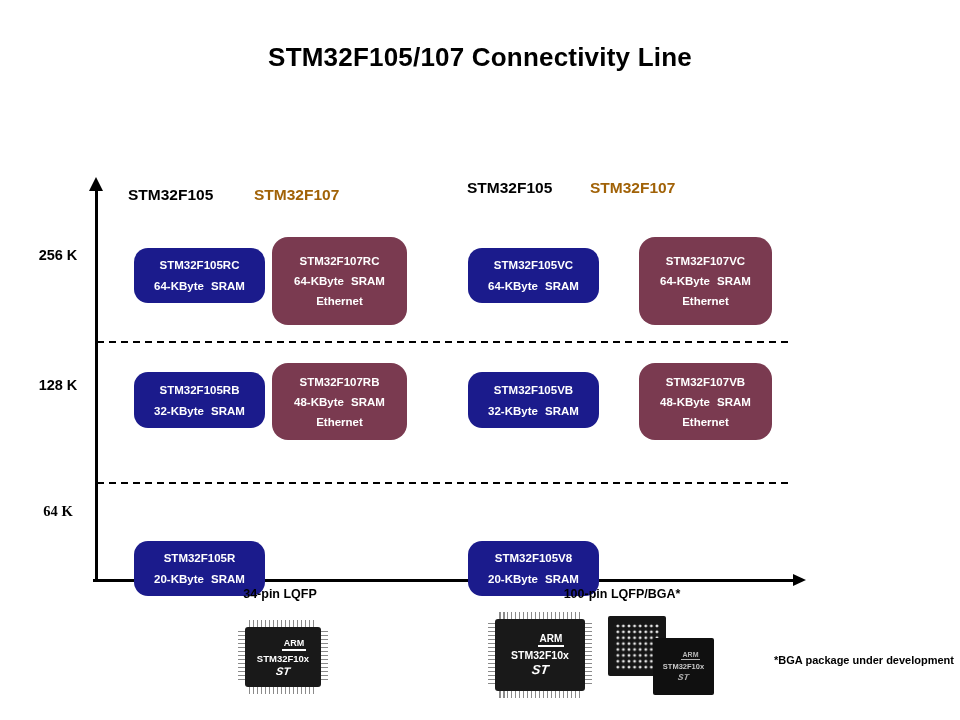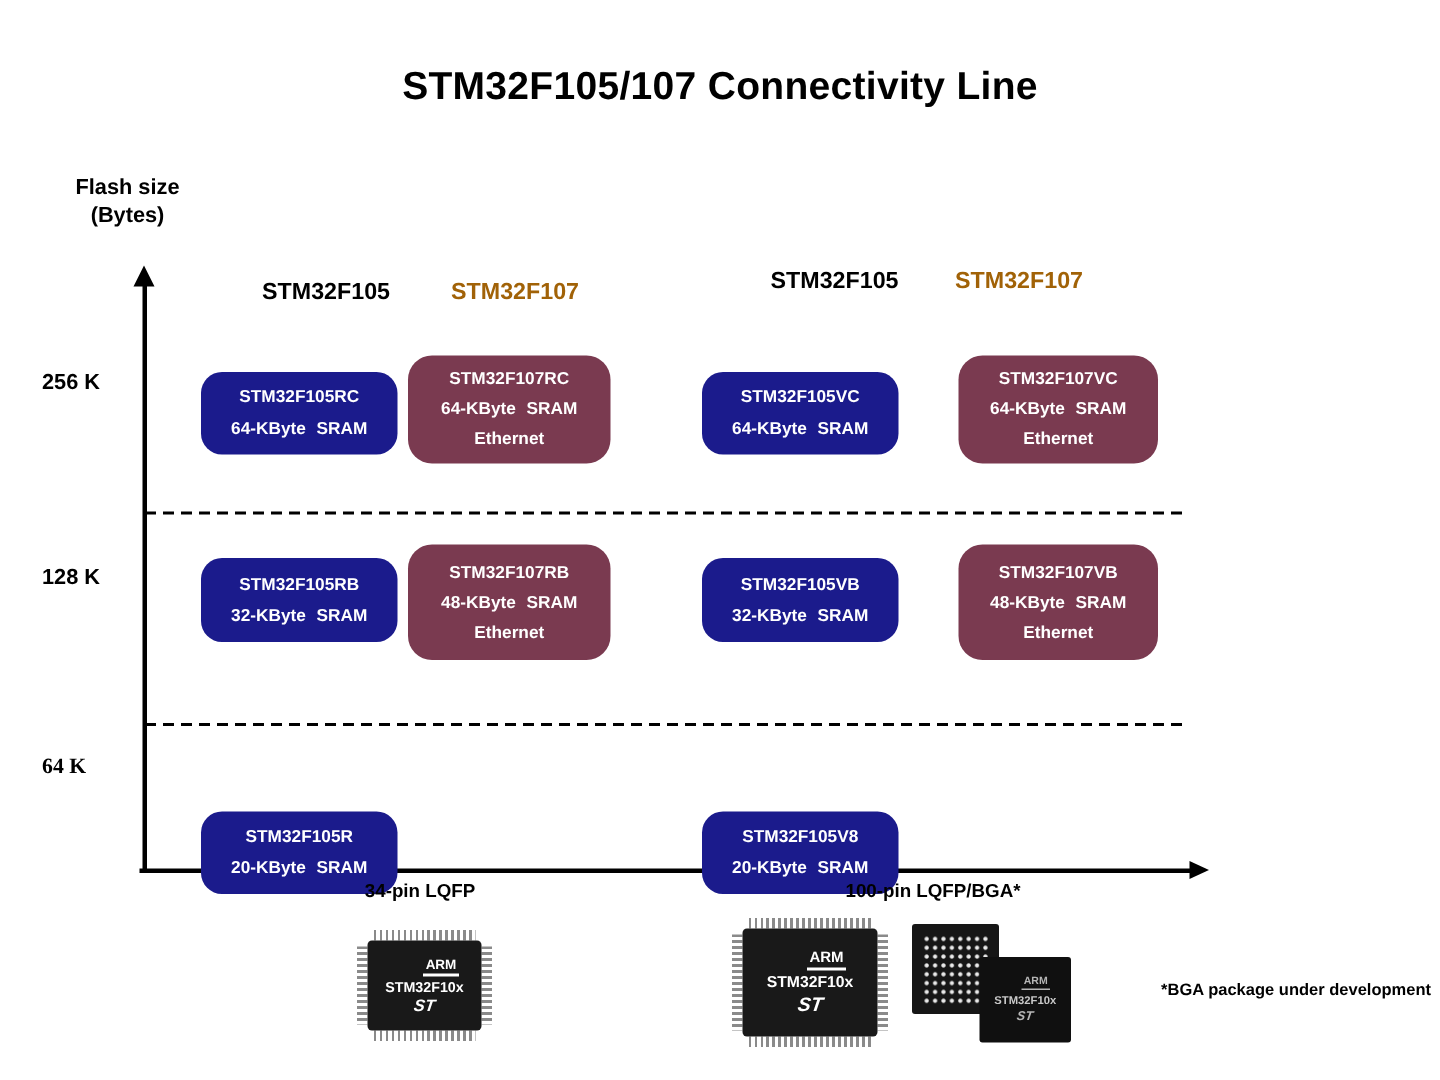--- a/index.html
+++ b/index.html
@@ -14,45 +14,45 @@
   #flash-label{top:116px;left:30px;width:110px;text-align:center;font-weight:bold;font-size:14.5px;line-height:19px;}
   
   #y-axis{left:95px;top:189px;width:3px;height:392px;background:#000;}
   #y-arrow{left:89px;top:177px;width:0;height:0;border-left:7px solid transparent;border-right:7px solid transparent;border-bottom:14px solid #000;}
   #x-axis{left:93px;top:579px;width:702px;height:3px;background:#000;}
   #x-arrow{left:793px;top:574px;width:0;height:0;border-top:6.5px solid transparent;border-bottom:6.5px solid transparent;border-left:13px solid #000;}
   .dash{left:97px;width:692px;height:2px;background:repeating-linear-gradient(90deg,#000 0 7px,transparent 7px 12px);}
   #dash-1{top:341px;}
   #dash-2{top:482px;}
   
-  .ytick{left:28px;width:60px;text-align:left;font-weight:bold;font-size:14.5px;}
+  .ytick{left:28px;width:60px;text-align:center;font-weight:bold;font-size:14.5px;}
   #ytick-0{top:247px;}
   #ytick-1{top:377px;}
   #ytick-2{top:503px;font-family:Liberation Serif, serif;}
   
-  .hdr{width:132px;text-align:right;font-weight:bold;font-size:15.5px;}
+  .hdr{width:132px;text-align:left;font-weight:bold;font-size:15.5px;}
   .hdr.f107{color:#a16207;}
   #hdr-g1-f105{left:128px;top:186px;}
   #hdr-g1-f107{left:254px;top:186px;}
   #hdr-g2-f105{left:467px;top:179px;}
   #hdr-g2-f107{left:590px;top:179px;}
   
   .pbox{display:flex;flex-direction:column;align-items:center;justify-content:center;
         color:#fff;font-weight:bold;font-size:11.5px;text-align:center;word-spacing:4px;}
   .pbox span{display:block;}
   .blue{background:#1b1b8c;border-radius:14px;}
   .maroon{background:#7a3a50;border-radius:16px;}
   .blue .pline{margin:4.5px 0;}
   .maroon .pline{margin:4px 0;}
   .g1c1{left:134px;width:131px;}
   .g1c2{left:272px;width:135px;}
   .g2c1{left:468px;width:131px;}
   .g2c2{left:639px;width:133px;}
   .r1b{top:248px;height:55px;}
-  .r1m{top:237px;height:72px;}
+  .r1m{top:237px;height:88px;}
   .r2b{top:372px;height:56px;}
   .r2m{top:363px;height:77px;}
   .r3b{top:517px;height:55px;margin-top:24px;}
   
   .xtick{top:587px;text-align:center;font-weight:bold;font-size:12.5px;}
   #xtick-0{left:200px;width:160px;}
   #xtick-1{left:532px;width:180px;}
   
   .chip{position:absolute;}
   .pins-h{position:absolute;left:11px;right:11px;height:7px;background:repeating-linear-gradient(to right,#8a8a8a 0 1.5px,transparent 1.5px 4px);}
@@ -81,24 +81,20 @@
   
   #footnote{left:752px;top:654px;width:202px;text-align:right;font-weight:bold;font-size:11px;}
 </style>
 </head>
 <body>
 
 <div id="slide">
 
   <div id="title" class="abs">STM32F105/107 Connectivity Line</div>
 
-  <div id="flash-label" class="abs">
-    <span>Flash size</span><br>
-    <span>(Bytes)</span>
-  </div>
 
   <div id="y-arrow" class="abs"></div>
   <div id="y-axis" class="abs"></div>
   <div id="x-axis" class="abs"></div>
   <div id="x-arrow" class="abs"></div>
   <div id="dash-1" class="abs dash"></div>
   <div id="dash-2" class="abs dash"></div>
 
   <div id="ytick-0" class="abs ytick">256 K</div>
   <div id="ytick-1" class="abs ytick">128 K</div>

